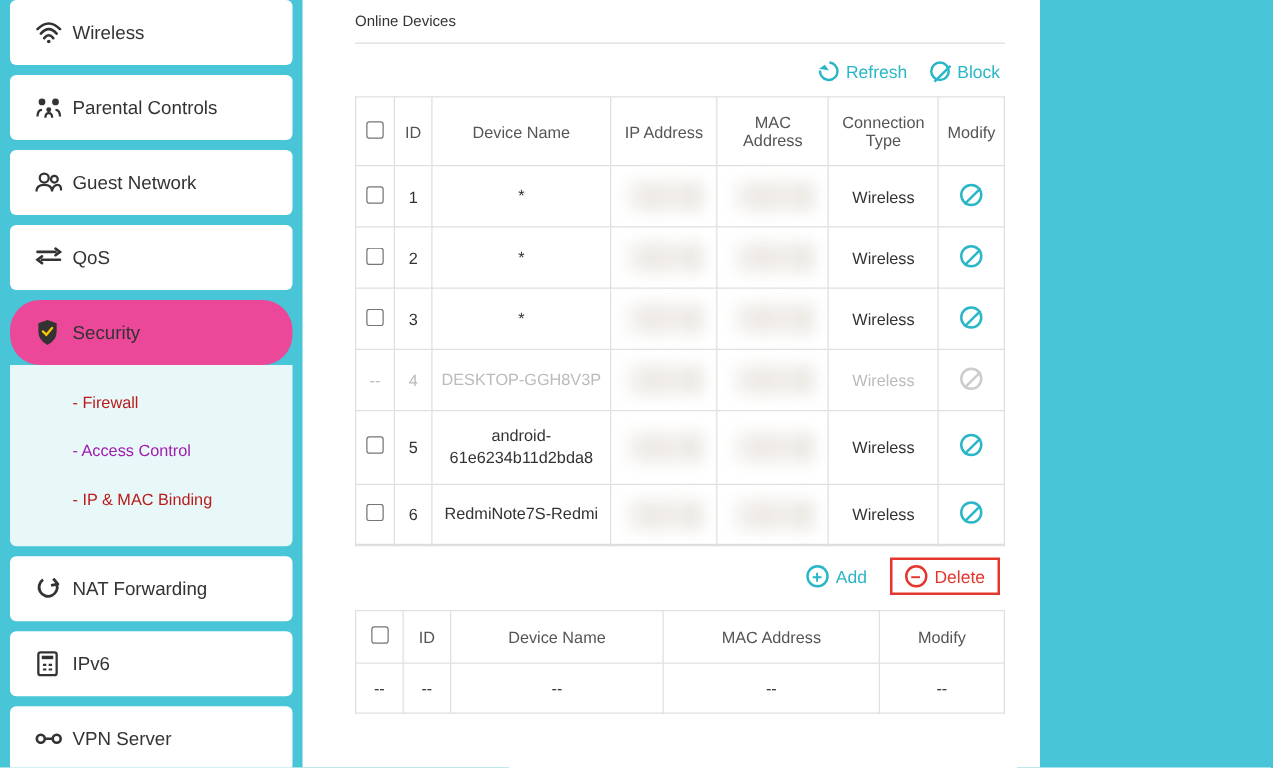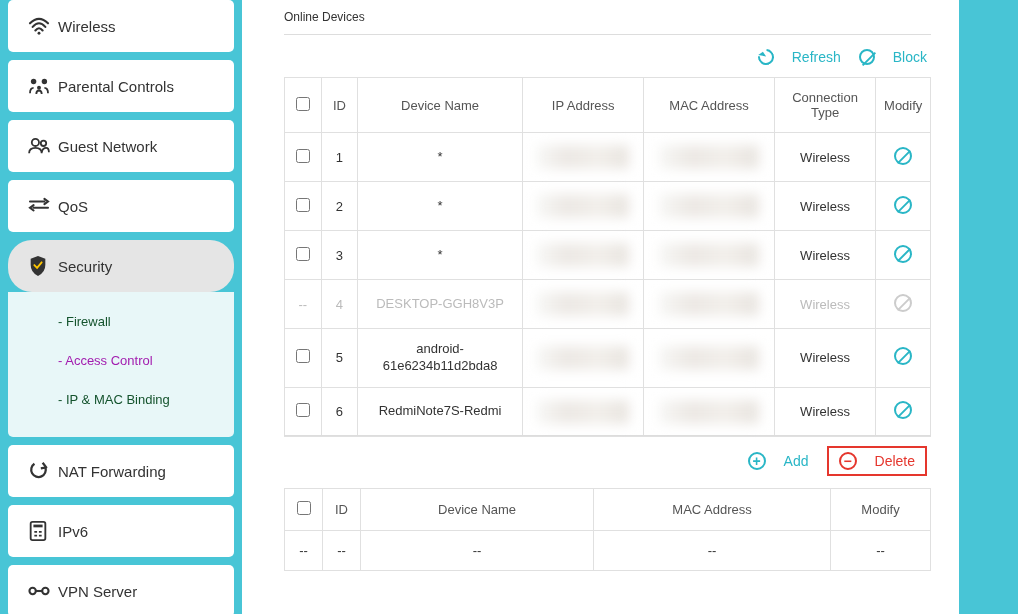--- a/index.html
+++ b/index.html
@@ -1,29 +1,29 @@
 <!DOCTYPE html>
 <html><head>
 <meta charset="utf-8">
 <style>
 * { box-sizing: border-box; margin: 0; padding: 0; }
 body { font-family: Arial, sans-serif; background: #48c5d6; font-size: 14px; color: #333; }
-.container { display: flex; width: 959px; height: 614px; }
+.container { display: flex; width: 832px; height: 614px; }
 .sidebar { width: 242px; padding: 0 8px 8px 8px; }
 .sidebar-item { background: #fff; border-radius: 5px; height: 52px; display: flex; align-items: center; padding-left: 20px; cursor: pointer; margin-bottom: 8px; font-size: 15px; color: #333; }
-.sidebar-item.active { background: #e5e5e5; border-radius: 24px; }
+.sidebar-item.active { background: #ec4899; border-radius: 24px; }
 .sidebar-item .icon { width: 30px; display: inline-flex; align-items: center; }
 .sidebar-submenu { background: #e8f7f8; border-radius: 0 0 5px 5px; padding: 10px 0 18px 0; margin-top: -8px; margin-bottom: 8px; }
-.sub-item { padding: 12px 0 12px 50px; font-size: 13px; color: #14532d; cursor: pointer; }
+.sub-item { padding: 12px 0 12px 50px; font-size: 13px; color: #b91c1c; cursor: pointer; }
 .sub-item.active { color: #a21caf; }
 .main { flex: 1; background: #fff; padding: 0 28px 0 42px; overflow: hidden; }
 .section-title { font-size: 12px; color: #333; padding: 10px 0; border-bottom: 1px solid #ddd; margin-bottom: 4px; }
 .section-title.highlight { display: inline-block; border: 2px solid #e5362d; padding: 8px 14px; border-bottom: 2px solid #e5362d; margin-top: 20px; }
 .actions { display: flex; justify-content: flex-end; gap: 18px; padding: 10px 4px 12px 0; }
-.action-btn { display: inline-flex; align-items: center; gap: 18px; color: #29b6c6; cursor: pointer; font-size: 14px; text-align: right; }
+.action-btn { display: inline-flex; align-items: center; gap: 6px; color: #29b6c6; cursor: pointer; font-size: 14px; text-align: right; }
 .action-btn.highlight { border: 2px solid #e5362d; padding: 4px 10px; color: #e5362d; }
 .action-btn.highlight .circ-minus { border-color: #e5362d; color: #e5362d; }
 table { width: 100%; border-collapse: collapse; }
 th, td { border: 1px solid #e0e0e0; padding: 12px 6px; text-align: center; font-weight: normal; font-size: 13px; }
 th { background: #fff; color: #555; }
 tr.dim td { color: #bbb; }
 .blur-cell { filter: blur(6px); background: linear-gradient(90deg,#f7f7f5,#ece8e4,#f2efeb,#e8e4df); height: 24px; width: 85%; margin: 0 auto; border-radius: 2px; }
 .block-icon { width: 18px; height: 18px; border: 2px solid #29b6c6; border-radius: 50%; display: inline-block; position: relative; }
 .block-icon::after { content: ''; position: absolute; width: 18px; height: 2px; background: #29b6c6; top: 7px; left: -1px; transform: rotate(-45deg); }
 .block-icon.dim { border-color: #ccc; }

